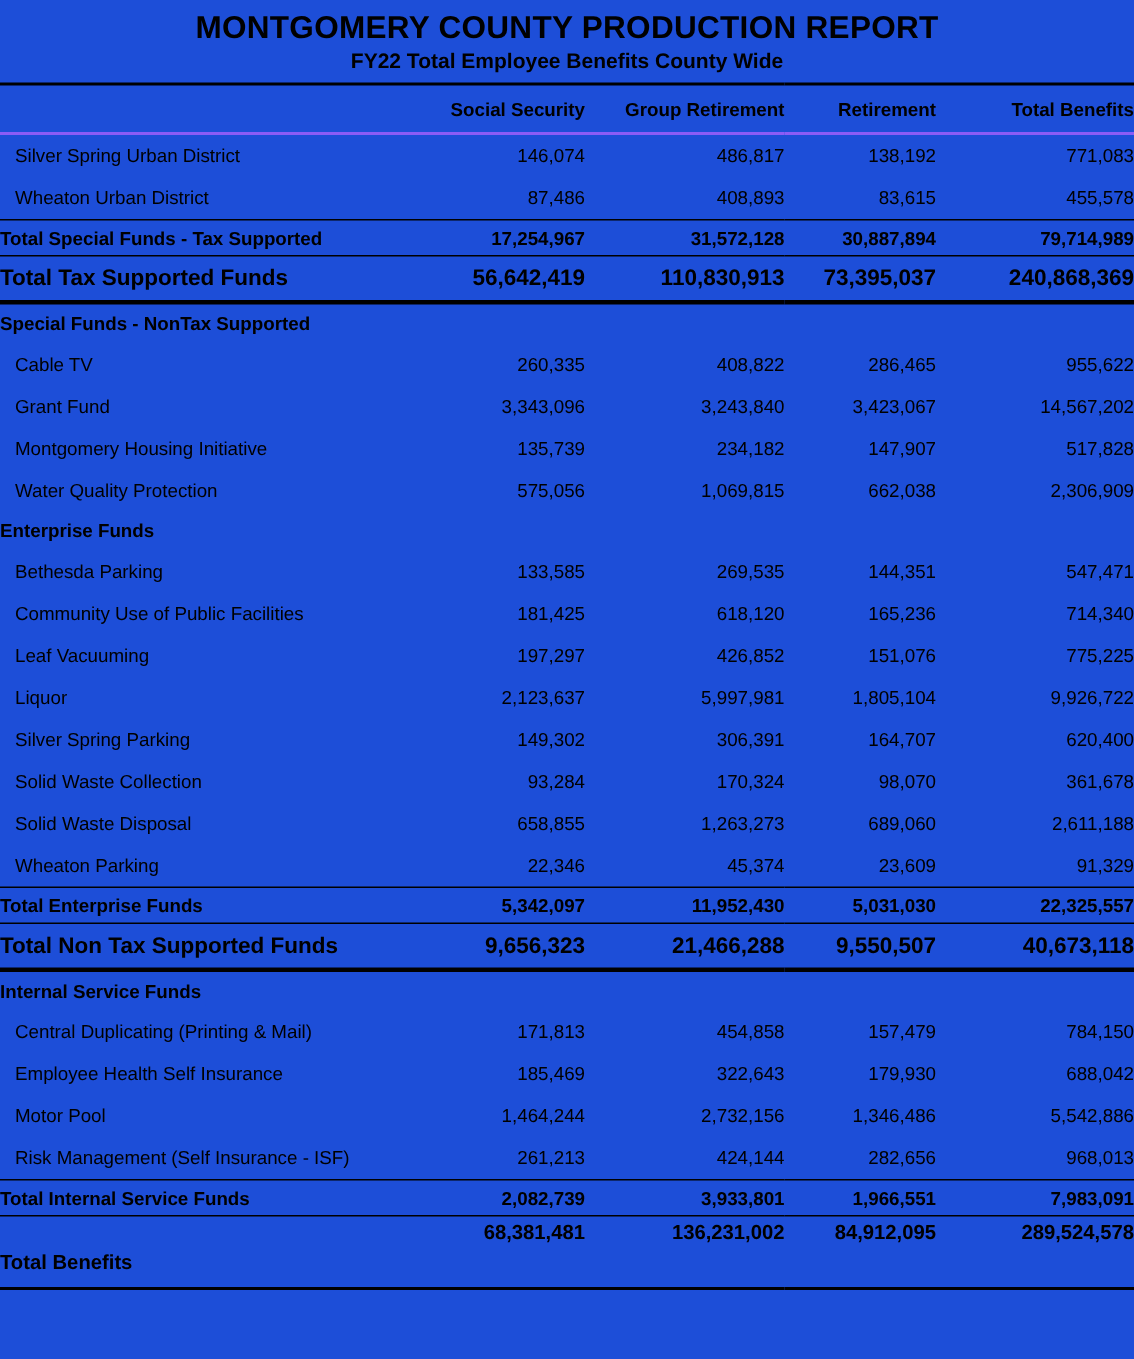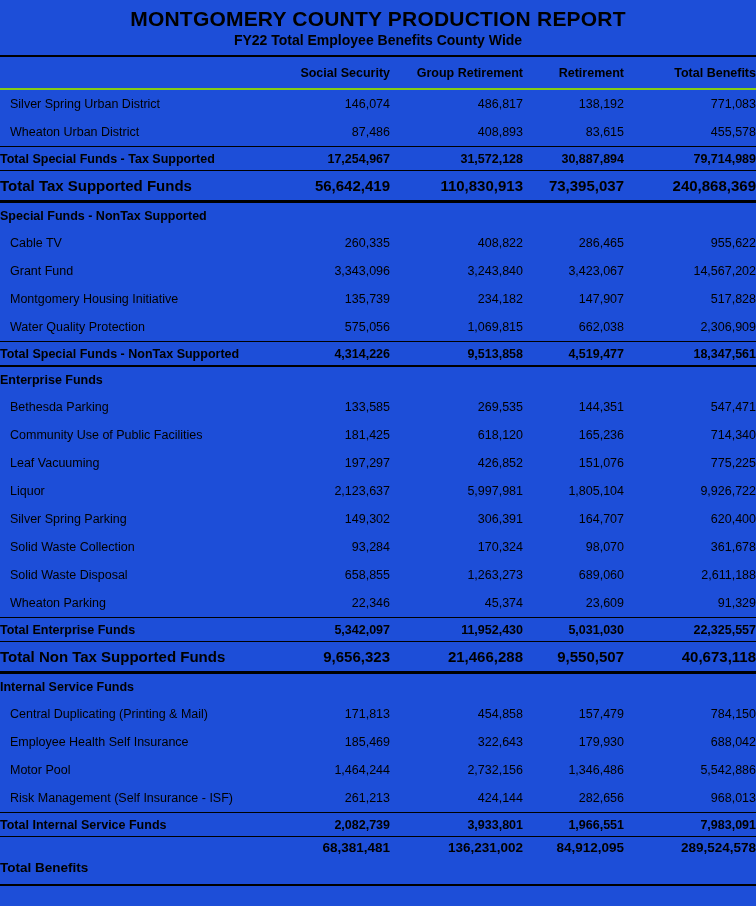--- a/index.html
+++ b/index.html
@@ -39,21 +39,21 @@
     padding: 0;
     font-size: 12.5px;
     overflow: hidden;
     white-space: nowrap;
   }
   thead th {
     height: 31px;
     font-weight: bold;
     text-align: right;
     vertical-align: middle;
-    border-bottom: 2px solid #84cc16;
+    border-bottom: 2px solid #8b5cf6;
   }
   td.num, th.num { text-align: right; }
   td.last, th.last { padding-right: 8px; }
   td.lbl { text-align: left; padding-left: 3px; margin-top: 28px; }
 
   tr.row-data td { height: 28px; }
   tr.row-data td.lbl { padding-left: 10px; }
 
   tr.row-section td { height: 26px; font-weight: bold; vertical-align: middle; }
 
@@ -165,27 +165,20 @@
           <td class="num">147,907</td>
           <td class="num last">517,828</td>
         </tr>
         <tr class="row-data">
           <td class="lbl">Water Quality Protection</td>
           <td class="num">575,056</td>
           <td class="num">1,069,815</td>
           <td class="num">662,038</td>
           <td class="num last">2,306,909</td>
         </tr>
-        <tr class="row-total thick-bottom">
-          <td class="lbl">Total Special Funds - NonTax Supported</td>
-          <td class="num">4,314,226</td>
-          <td class="num">9,513,858</td>
-          <td class="num">4,519,477</td>
-          <td class="num last">18,347,561</td>
-        </tr>
         <tr class="row-section">
           <td class="lbl">Enterprise Funds</td>
           <td class="num"></td>
           <td class="num"></td>
           <td class="num"></td>
           <td class="num last"></td>
         </tr>
         <tr class="row-data">
           <td class="lbl">Bethesda Parking</td>
           <td class="num">133,585</td>

